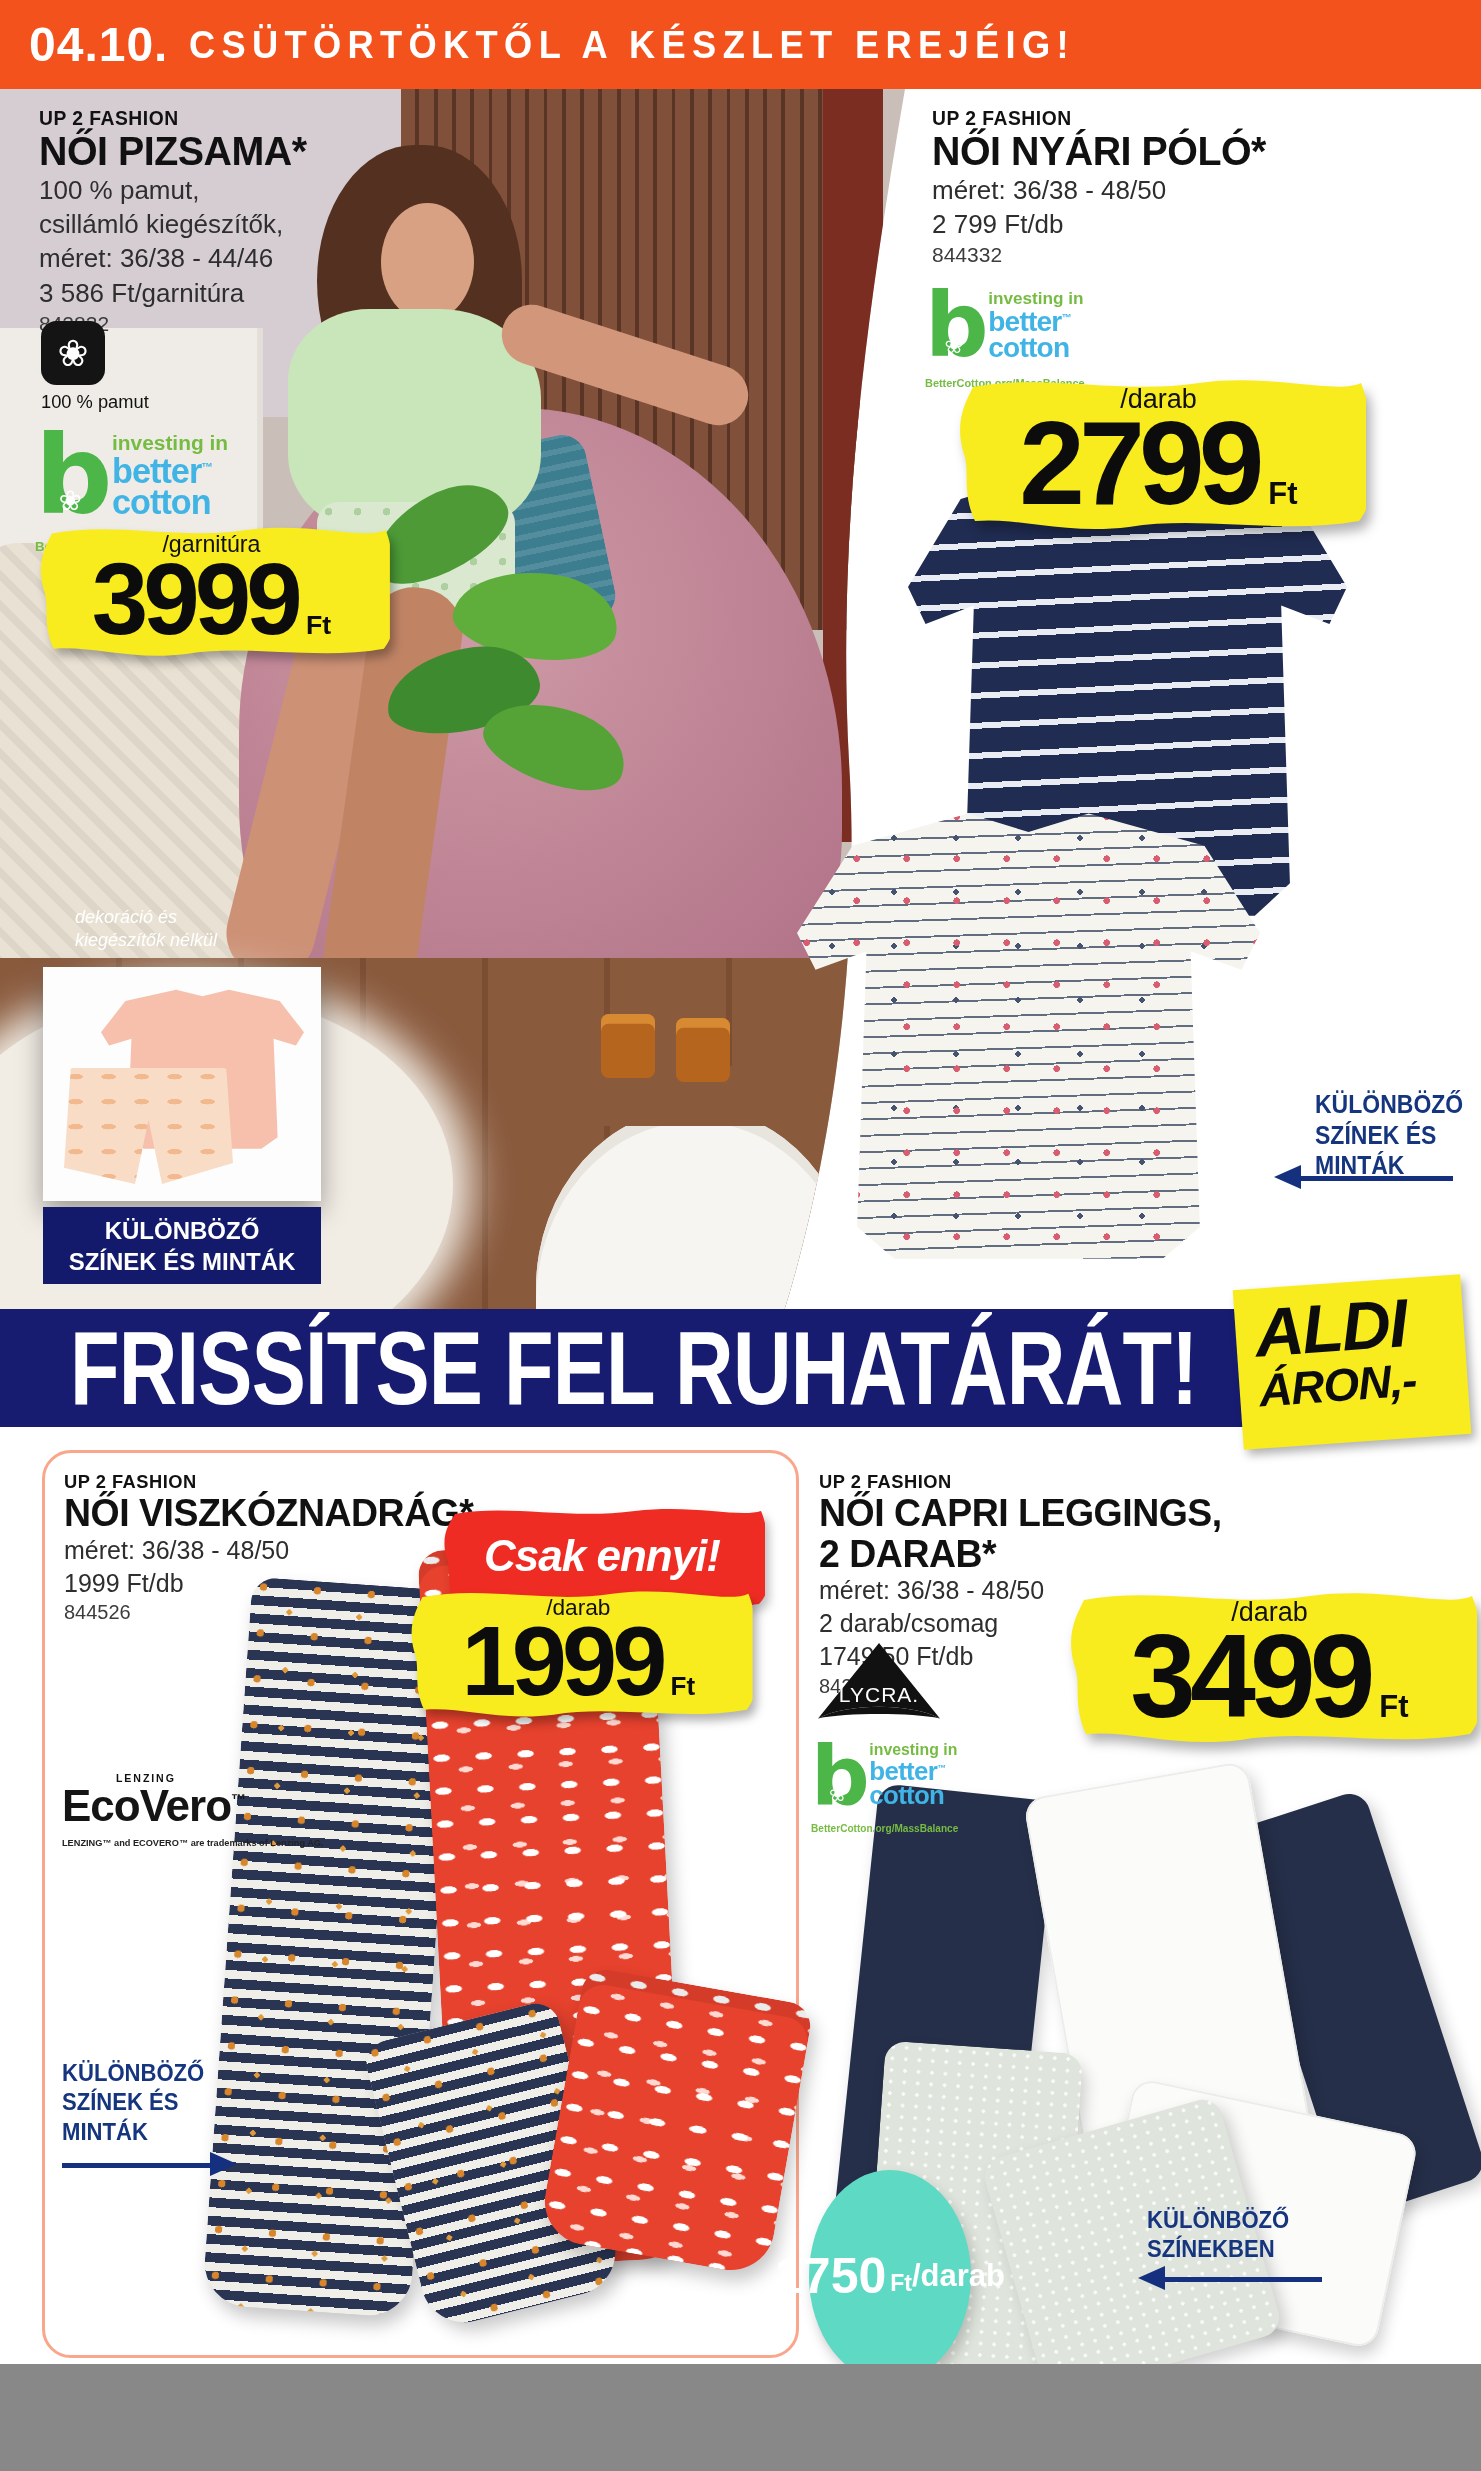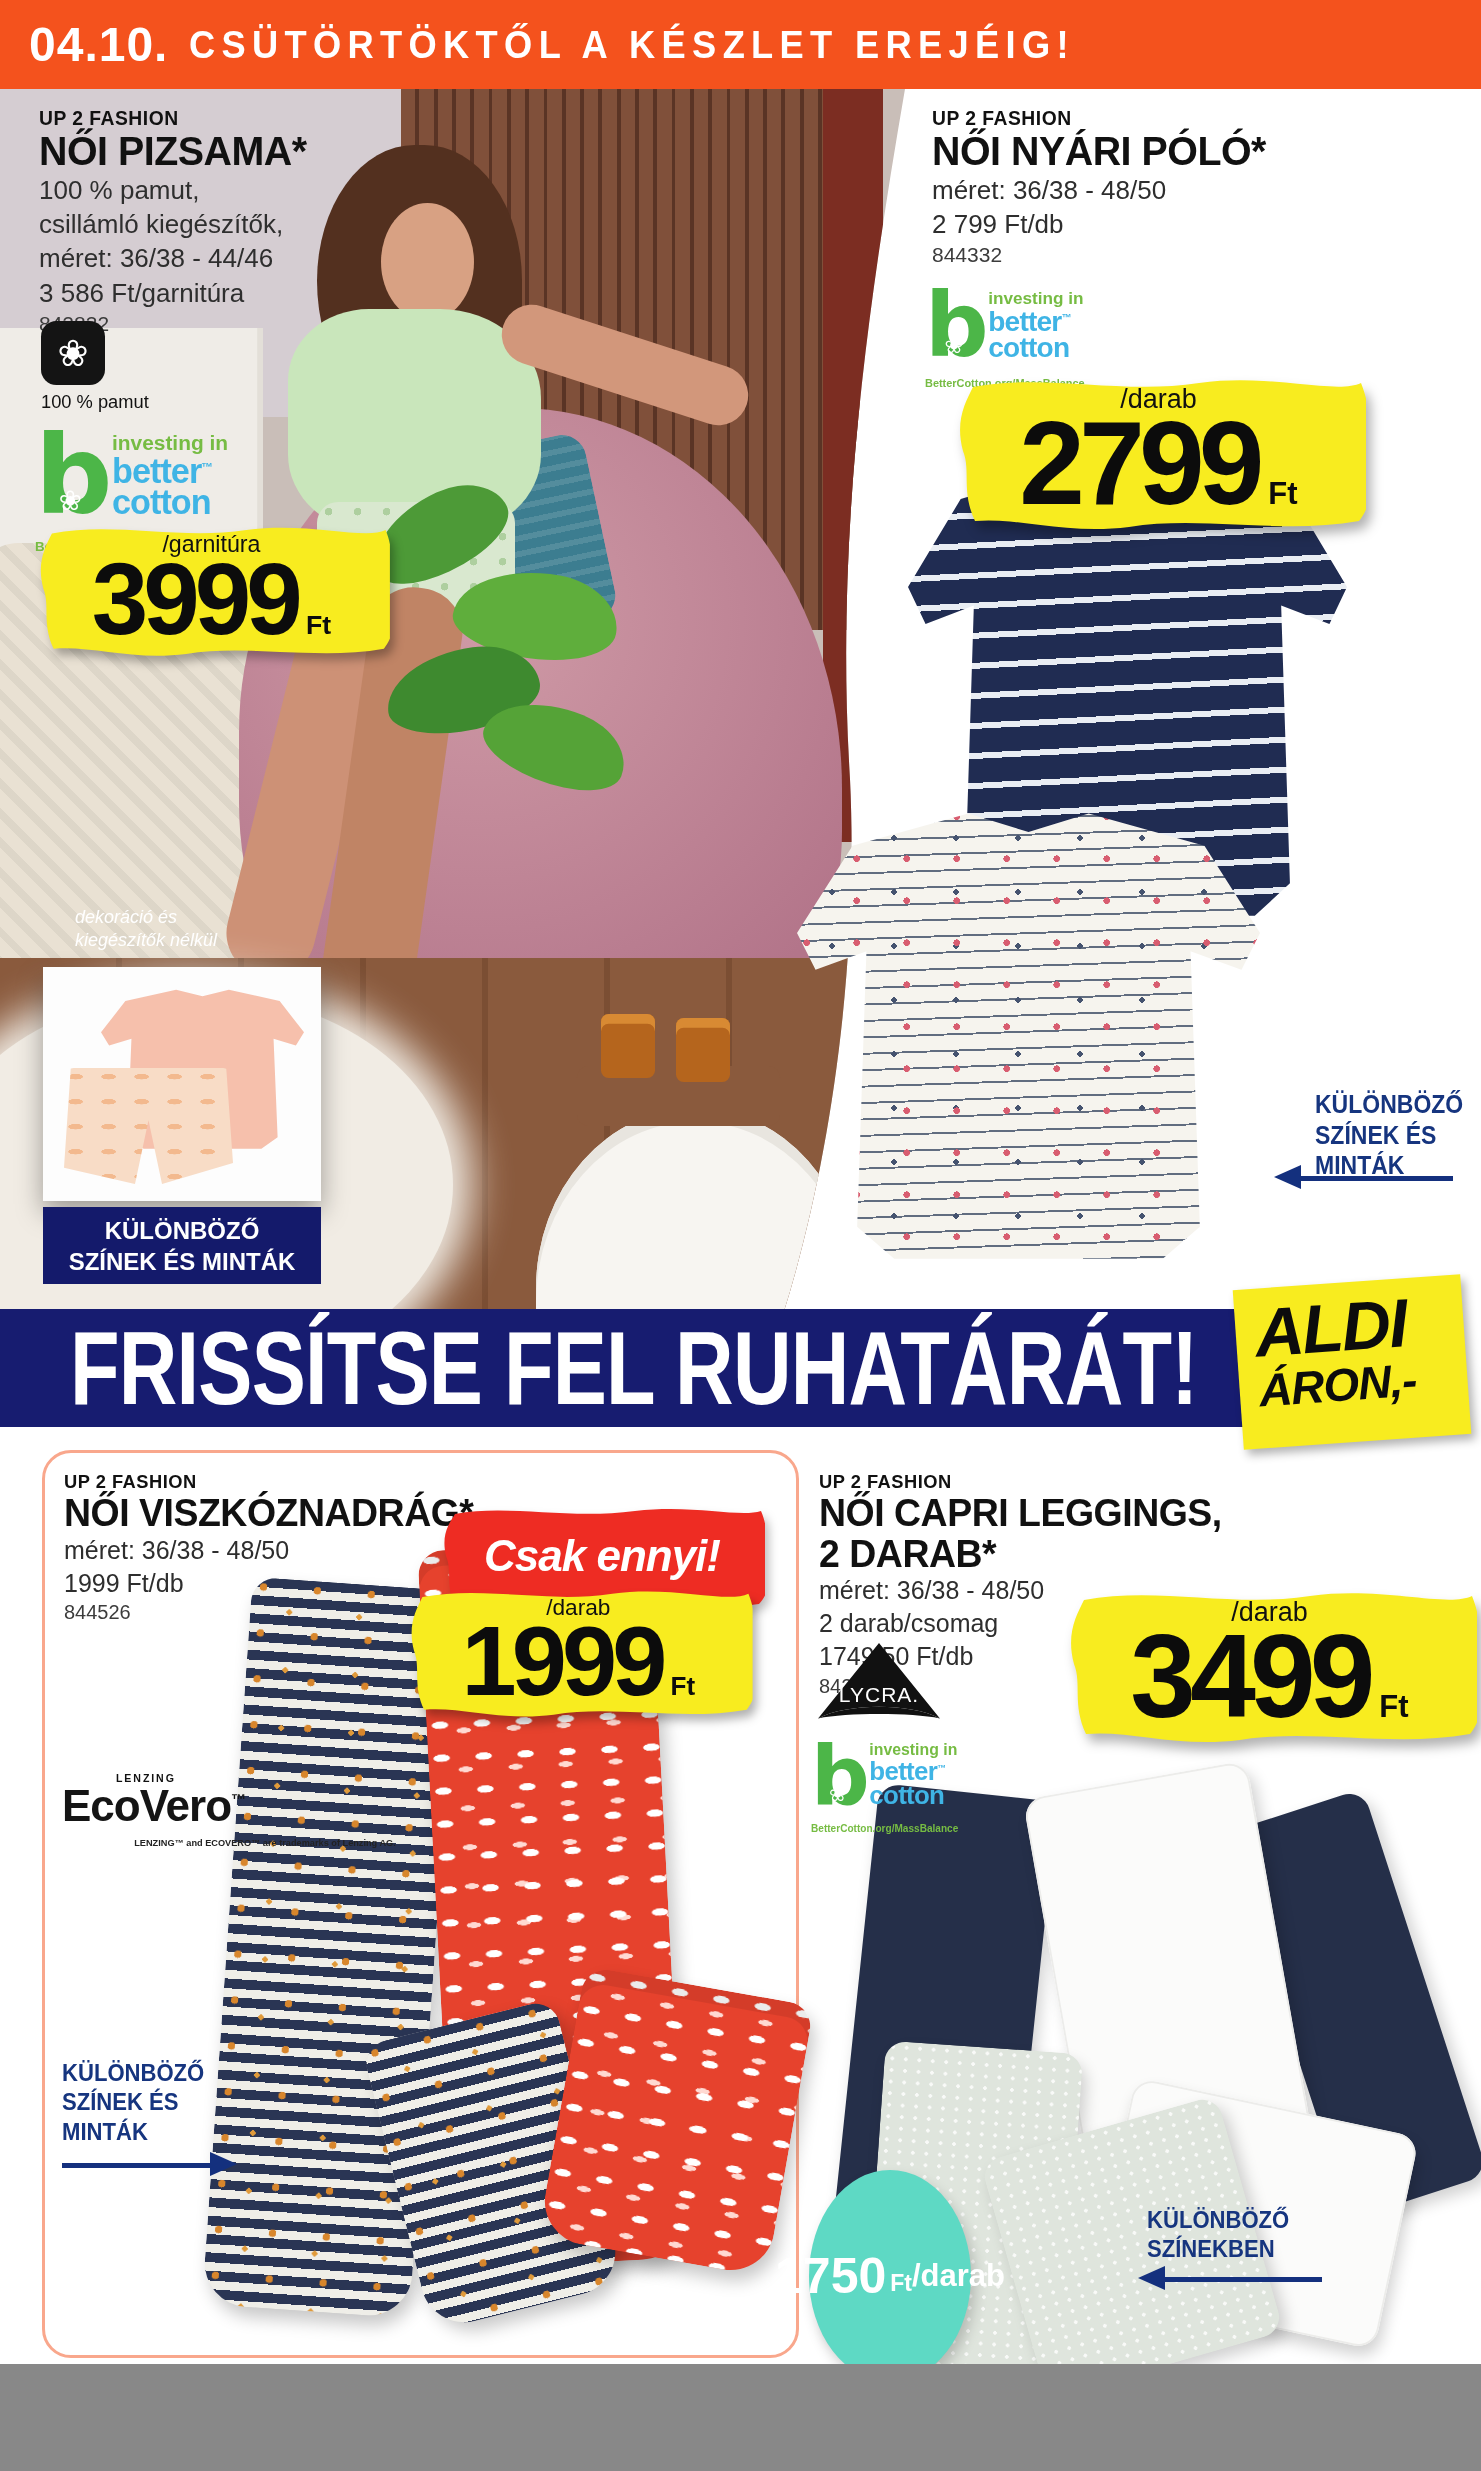--- a/index.html
+++ b/index.html
@@ -95,21 +95,21 @@
 
   .lycra { width:126px; height:89px; position:relative; }
   .lycra svg { position:absolute; left:0; top:0; }
   .lycra .lytxt { position:absolute; left:0; top:42px; width:126px; text-align:center;
     color:#fff; font-size:21px; letter-spacing:1px; }
 
   .ecovero { width:406px;margin-top:40px; }
   .ev-brand { font-size:10.6px; font-weight:900; color:#111; letter-spacing:1.9px; margin-left:54px; }
   .ev-name { font-size:44px; font-weight:700; color:#151515; letter-spacing:-1px; line-height:1; }
   .ev-name sup { font-size:15.4px; }
-  .ev-disc { font-size:9.2px; font-weight:700; color:#222; margin-top:9.7px;text-align:center; }
+  .ev-disc { font-size:9.2px; font-weight:700; color:#222; margin-top:9.7px; }
 
   
   .variants { color:#16357f; font-size:25px; font-weight:900; line-height:1.22;
     transform:scaleX(.92); transform-origin:left top; }
   .arrow { height:4.8px; background:#14307e; }
   .arrow.right::after { content:""; position:absolute; right:-25px; top:-10.6px;
     border-left:27px solid #14307e; border-top:12.6px solid transparent; border-bottom:12.6px solid transparent; }
   .arrow.left::before { content:""; position:absolute; left:-25px; top:-10.6px;
     border-right:27px solid #14307e; border-top:12.6px solid transparent; border-bottom:12.6px solid transparent; }
 

